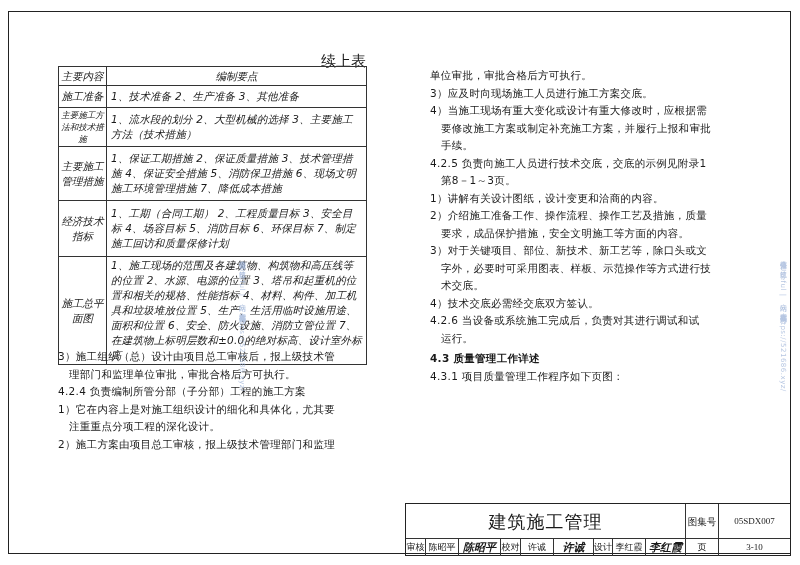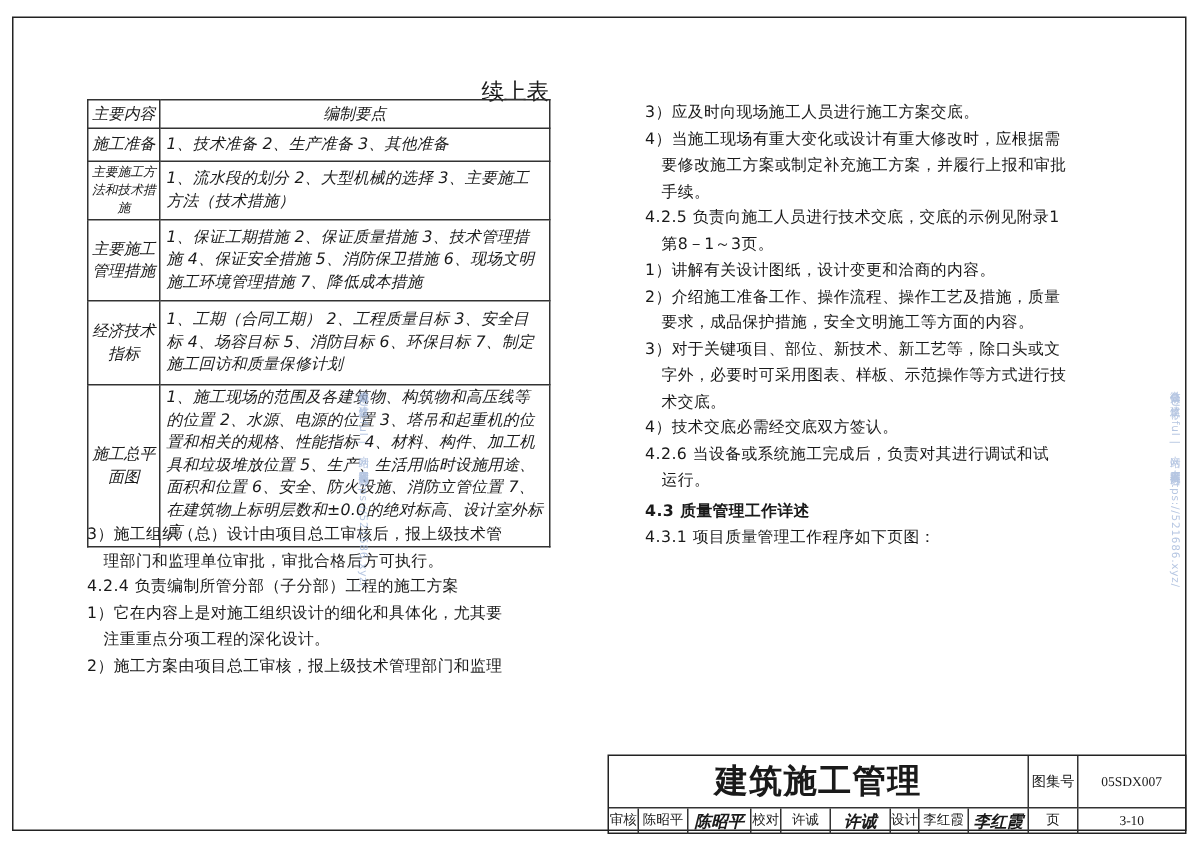--- a/index.html
+++ b/index.html
@@ -17,21 +17,21 @@
   table.spec td.v { letter-spacing:0.2px; }
   .para { position:absolute; font-size:10.5px; line-height:17.5px; letter-spacing:0.3px; }
   .para .ind { padding-left:11px; display:block; }
   .para .line { display:block; }
   .para .h3 { font-weight:bold; margin-top:3px; display:block; }
   .left-col { left:58px; top:348px; width:320px; }
   .right-col { left:430px; top:67px; width:340px; }
   .title-block { position:absolute; left:405px; top:503px; width:386px; height:53px;
                  border:1.5px solid #222; box-sizing:border-box; }
   .tb-title { position:absolute; left:0; top:0; width:280px; height:35px;
-              font-size:22px; font-weight:bold; text-align:center; line-height:35px;
+              font-size:18px; font-weight:normal; text-align:center; line-height:35px;
               letter-spacing:1px; border-right:1.2px solid #333; border-bottom:1.2px solid #333; box-sizing:border-box; }
   .tb-atlas-label { position:absolute; left:280px; top:0; width:33px; height:35px;
                     font-size:9.5px; text-align:center; line-height:35px;
                     border-right:1.2px solid #333; border-bottom:1.2px solid #333; box-sizing:border-box; }
   .tb-atlas-val { position:absolute; left:313px; top:0; right:0; height:35px;
                   font-size:9px; text-align:center; line-height:35px;
                   font-family:"Liberation Serif", serif; border-bottom:1.2px solid #333; box-sizing:border-box; }
   .tb-row { position:absolute; left:0; top:35px; height:18px; right:0; }
   .tb-cell { position:absolute; top:0; height:17px; font-size:9px; line-height:17px;
              text-align:center; border-right:1.1px solid #333; box-sizing:border-box; white-space:nowrap; overflow:hidden; }
@@ -78,20 +78,21 @@
 <div class="para left-col">
   <span class="line">3）施工组织（总）设计由项目总工审核后，报上级技术管</span>
   <span class="line ind">理部门和监理单位审批，审批合格后方可执行。</span>
   <span class="line">4.2.4  负责编制所管分部（子分部）工程的施工方案</span>
   <span class="line">1）它在内容上是对施工组织设计的细化和具体化，尤其要</span>
   <span class="line ind">注重重点分项工程的深化设计。</span>
   <span class="line">2）施工方案由项目总工审核，报上级技术管理部门和监理</span>
 </div>
 
 <div class="para right-col">
+  <span class="line">单位审批，审批合格后方可执行。</span>
   <span class="line">3）应及时向现场施工人员进行施工方案交底。</span>
   <span class="line">4）当施工现场有重大变化或设计有重大修改时，应根据需</span>
   <span class="line ind">要修改施工方案或制定补充施工方案，并履行上报和审批</span>
   <span class="line ind">手续。</span>
   <span class="line">4.2.5  负责向施工人员进行技术交底，交底的示例见附录1</span>
   <span class="line ind">第8－1～3页。</span>
   <span class="line">1）讲解有关设计图纸，设计变更和洽商的内容。</span>
   <span class="line">2）介绍施工准备工作、操作流程、操作工艺及措施，质量</span>
   <span class="line ind">要求，成品保护措施，安全文明施工等方面的内容。</span>
   <span class="line">3）对于关键项目、部位、新技术、新工艺等，除口头或文</span>

